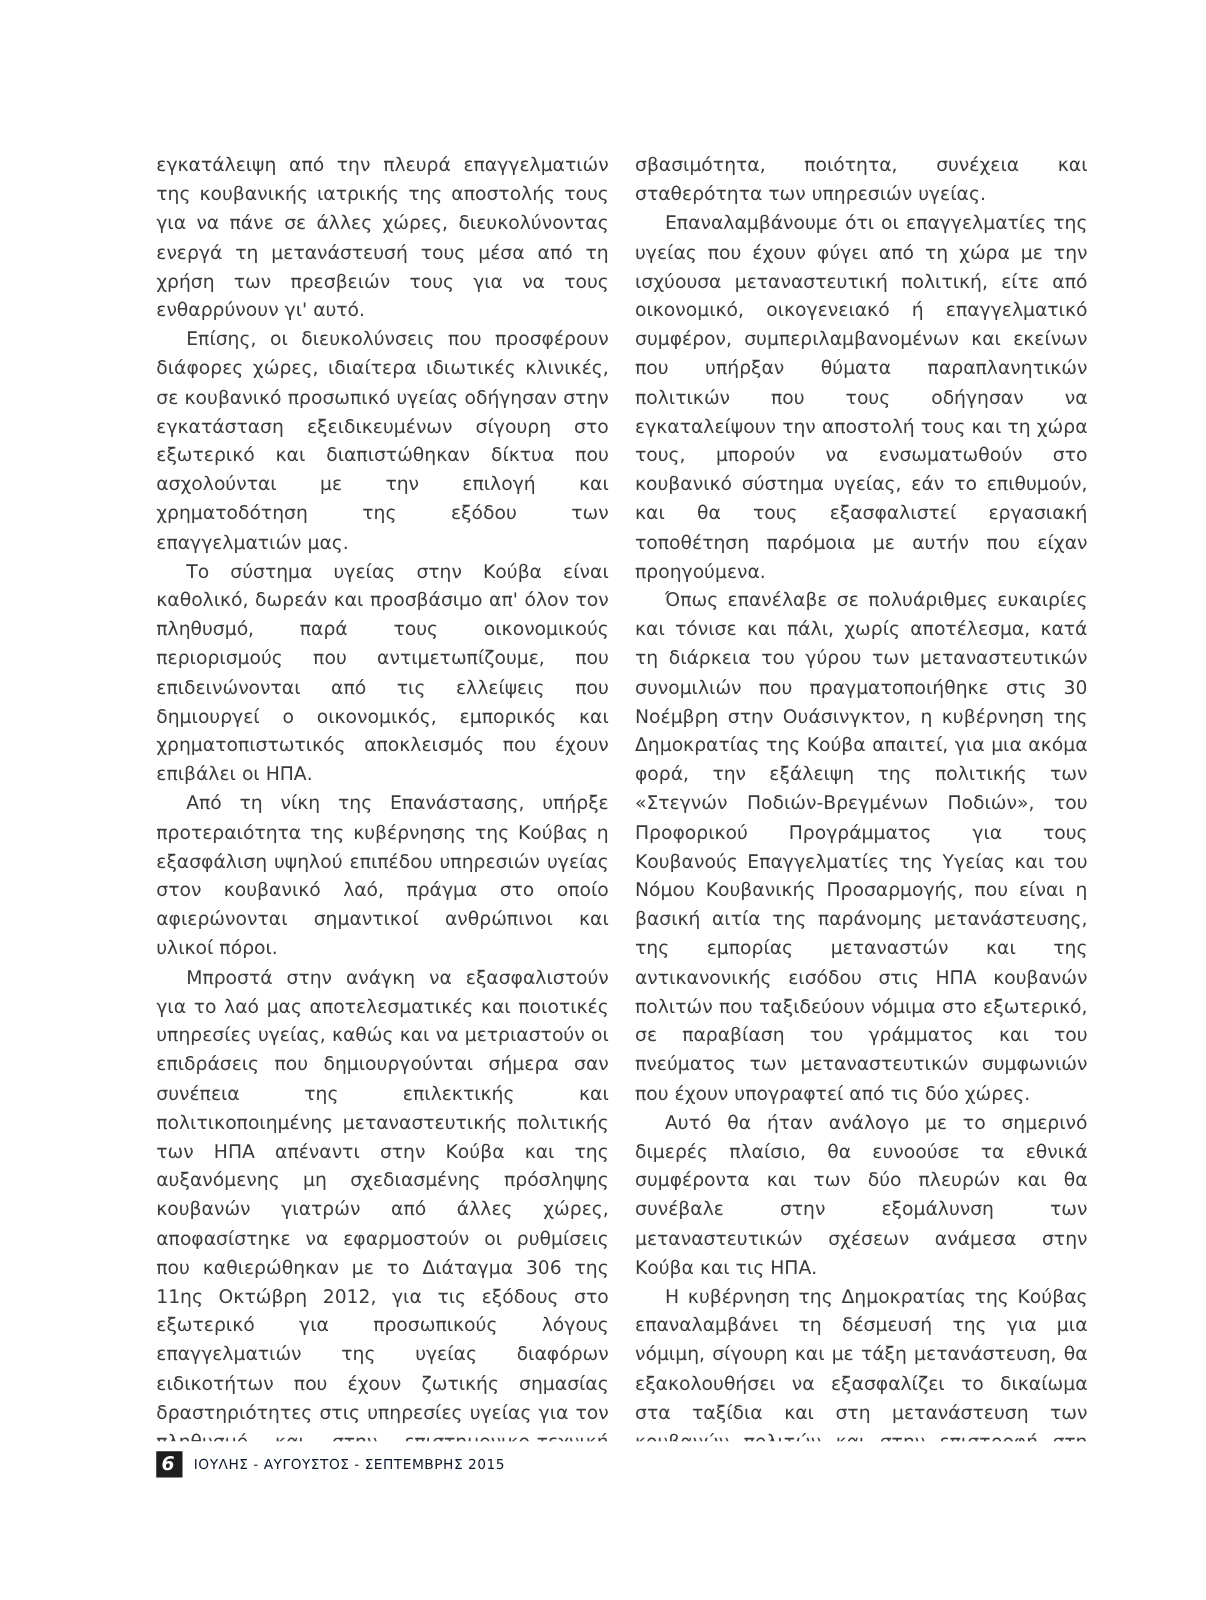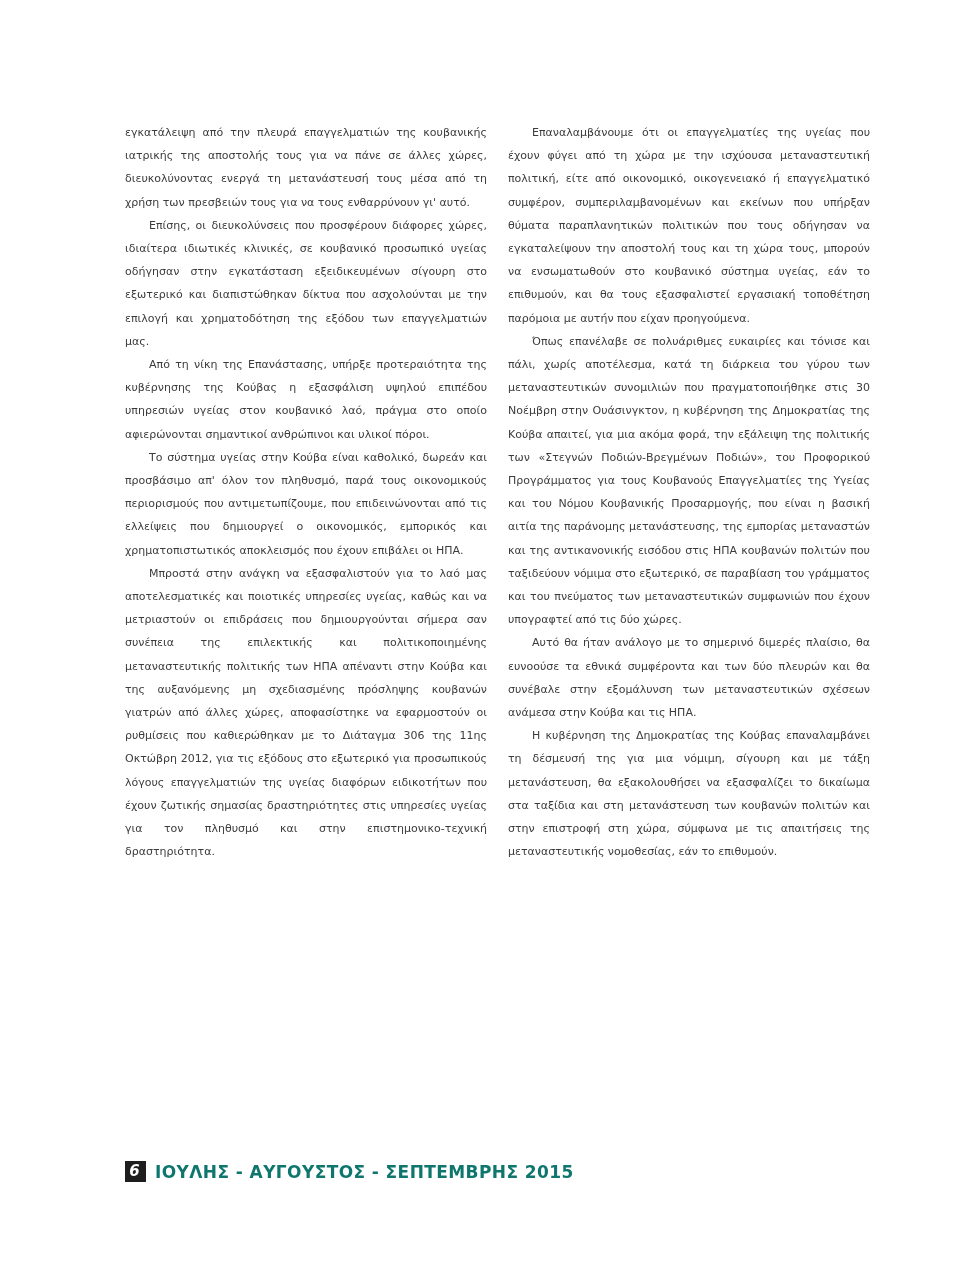--- a/index.html
+++ b/index.html
@@ -27,21 +27,21 @@
     width: 746px;
     height: 1032px;
     display: flex;
     gap: 21px;
     overflow: hidden;
   }
   .column {
     width: 362px;
     flex: 0 0 362px;
     color: #3b3b3b;
-    font-size: 11px;
+    font-size: 15px;
     line-height: 23.2px;
     text-align: justify;
     overflow: hidden;
   }
   .column p {
     margin: 0;
     padding: 0;
     text-indent: 24px;
   }
   .column p.no-indent {
@@ -64,44 +64,44 @@
     font-weight: bold;
     font-style: italic;
     display: flex;
     align-items: center;
     justify-content: center;
     line-height: 1;
     padding-right: 2px;
     box-sizing: border-box;
   }
   .issue-label {
-    color: #0f766e;
-    font-size: 17px;
+    color: #0f172a;
+    font-size: 11px;
     letter-spacing: 0.4px;
     white-space: nowrap;
-    font-weight: bold;
   }
 </style>
 </head>
 <body>
 
 <div class="page">
 
   <div class="content">
 
     <div class="column">
       <p class="no-indent">εγκατάλειψη από την πλευρά επαγγελματιών της κουβανικής ιατρικής της αποστολής τους για να πάνε σε άλλες χώρες, διευκολύνοντας ενεργά τη μετανάστευσή τους μέσα από τη χρήση των πρεσβειών τους για να τους ενθαρρύνουν γι' αυτό.</p>
       <p>Επίσης, οι διευκολύνσεις που προσφέρουν διάφορες χώρες, ιδιαίτερα ιδιωτικές κλινικές, σε κουβανικό προσωπικό υγείας οδήγησαν στην εγκατάσταση εξειδικευμένων σίγουρη στο εξωτερικό και διαπιστώθηκαν δίκτυα που ασχολούνται με την επιλογή και χρηματοδότηση της εξόδου των επαγγελματιών μας.</p>
+      <p>Το σύστημα υγείας στην Κούβα είναι καθολικό, δωρεάν και προσβάσιμο απ' όλον τον πληθυσμό, παρά τους οικονομικούς περιορισμούς που αντιμετωπίζουμε, που επιδεινώνονται από τις ελλείψεις που δημιουργεί ο οικονομικός, εμπορικός και χρηματοπιστωτικός αποκλεισμός που έχουν επιβάλει οι ΗΠΑ.</p>
       <p>Από τη νίκη της Επανάστασης, υπήρξε προτεραιότητα της κυβέρνησης της Κούβας η εξασφάλιση υψηλού επιπέδου υπηρεσιών υγείας στον κουβανικό λαό, πράγμα στο οποίο αφιερώνονται σημαντικοί ανθρώπινοι και υλικοί πόροι.</p>
-      <p>Το σύστημα υγείας στην Κούβα είναι καθολικό, δωρεάν και προσβάσιμο απ' όλον τον πληθυσμό, παρά τους οικονομικούς περιορισμούς που αντιμετωπίζουμε, που επιδεινώνονται από τις ελλείψεις που δημιουργεί ο οικονομικός, εμπορικός και χρηματοπιστωτικός αποκλεισμός που έχουν επιβάλει οι ΗΠΑ.</p>
       <p>Μπροστά στην ανάγκη να εξασφαλιστούν για το λαό μας αποτελεσματικές και ποιοτικές υπηρεσίες υγείας, καθώς και να μετριαστούν οι επιδράσεις που δημιουργούνται σήμερα σαν συνέπεια της επιλεκτικής και πολιτικοποιημένης μεταναστευτικής πολιτικής των ΗΠΑ απέναντι στην Κούβα και της αυξανόμενης μη σχεδιασμένης πρόσληψης κουβανών γιατρών από άλλες χώρες, αποφασίστηκε να εφαρμοστούν οι ρυθμίσεις που καθιερώθηκαν με το Διάταγμα 306 της 11ης Οκτώβρη 2012, για τις εξόδους στο εξωτερικό για προσωπικούς λόγους επαγγελματιών της υγείας διαφόρων ειδικοτήτων που έχουν ζωτικής σημασίας δραστηριότητες στις υπηρεσίες υγείας για τον πληθυσμό και στην επιστημονικο-τεχνική δραστηριότητα.</p>
 
     </div>
 
     <div class="column">
+      <p class="no-indent">σβασιμότητα, ποιότητα, συνέχεια και σταθερότητα των υπηρεσιών υγείας.</p>
       <p>Επαναλαμβάνουμε ότι οι επαγγελματίες της υγείας που έχουν φύγει από τη χώρα με την ισχύουσα μεταναστευτική πολιτική, είτε από οικονομικό, οικογενειακό ή επαγγελματικό συμφέρον, συμπεριλαμβανομένων και εκείνων που υπήρξαν θύματα παραπλανητικών πολιτικών που τους οδήγησαν να εγκαταλείψουν την αποστολή τους και τη χώρα τους, μπορούν να ενσωματωθούν στο κουβανικό σύστημα υγείας, εάν το επιθυμούν, και θα τους εξασφαλιστεί εργασιακή τοποθέτηση παρόμοια με αυτήν που είχαν προηγούμενα.</p>
       <p>Όπως επανέλαβε σε πολυάριθμες ευκαιρίες και τόνισε και πάλι, χωρίς αποτέλεσμα, κατά τη διάρκεια του γύρου των μεταναστευτικών συνομιλιών που πραγματοποιήθηκε στις 30 Νοέμβρη στην Ουάσινγκτον, η κυβέρνηση της Δημοκρατίας της Κούβα απαιτεί, για μια ακόμα φορά, την εξάλειψη της πολιτικής των «Στεγνών Ποδιών-Βρεγμένων Ποδιών», του Προφορικού Προγράμματος για τους Κουβανούς Επαγγελματίες της Υγείας και του Νόμου Κουβανικής Προσαρμογής, που είναι η βασική αιτία της παράνομης μετανάστευσης, της εμπορίας μεταναστών και της αντικανονικής εισόδου στις ΗΠΑ κουβανών πολιτών που ταξιδεύουν νόμιμα στο εξωτερικό, σε παραβίαση του γράμματος και του πνεύματος των μεταναστευτικών συμφωνιών που έχουν υπογραφτεί από τις δύο χώρες.</p>
       <p>Αυτό θα ήταν ανάλογο με το σημερινό διμερές πλαίσιο, θα ευνοούσε τα εθνικά συμφέροντα και των δύο πλευρών και θα συνέβαλε στην εξομάλυνση των μεταναστευτικών σχέσεων ανάμεσα στην Κούβα και τις ΗΠΑ.</p>
       <p>Η κυβέρνηση της Δημοκρατίας της Κούβας επαναλαμβάνει τη δέσμευσή της για μια νόμιμη, σίγουρη και με τάξη μετανάστευση, θα εξακολουθήσει να εξασφαλίζει το δικαίωμα στα ταξίδια και στη μετανάστευση των κουβανών πολιτών και στην επιστροφή στη χώρα, σύμφωνα με τις απαιτήσεις της μεταναστευτικής νομοθεσίας, εάν το επιθυμούν.</p>
     </div>
 
   </div>
 
   <div class="footer">
     <div class="page-badge">6</div>

